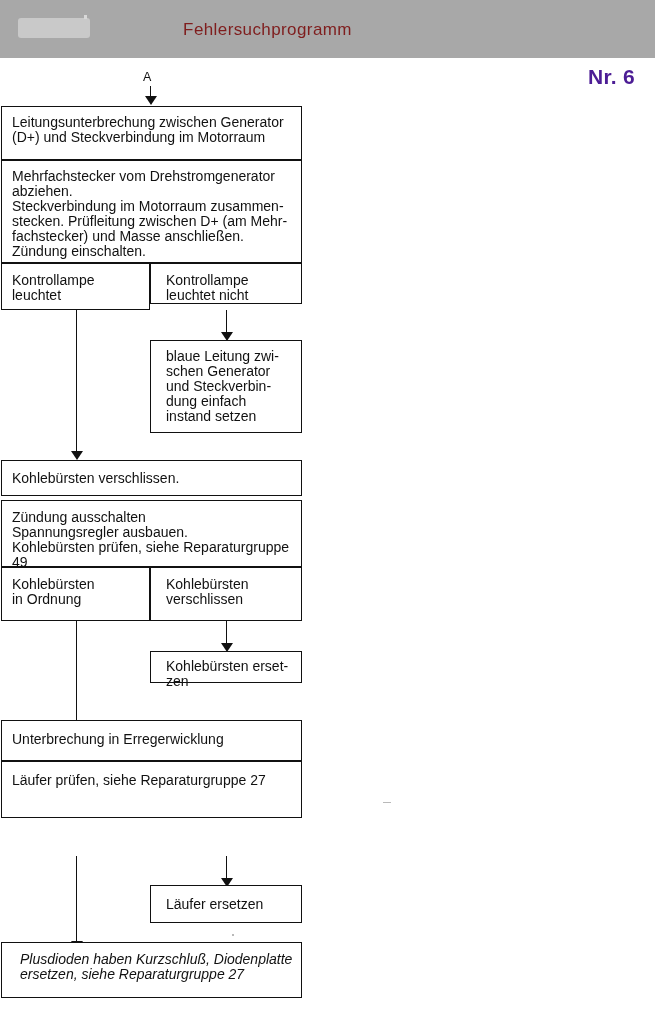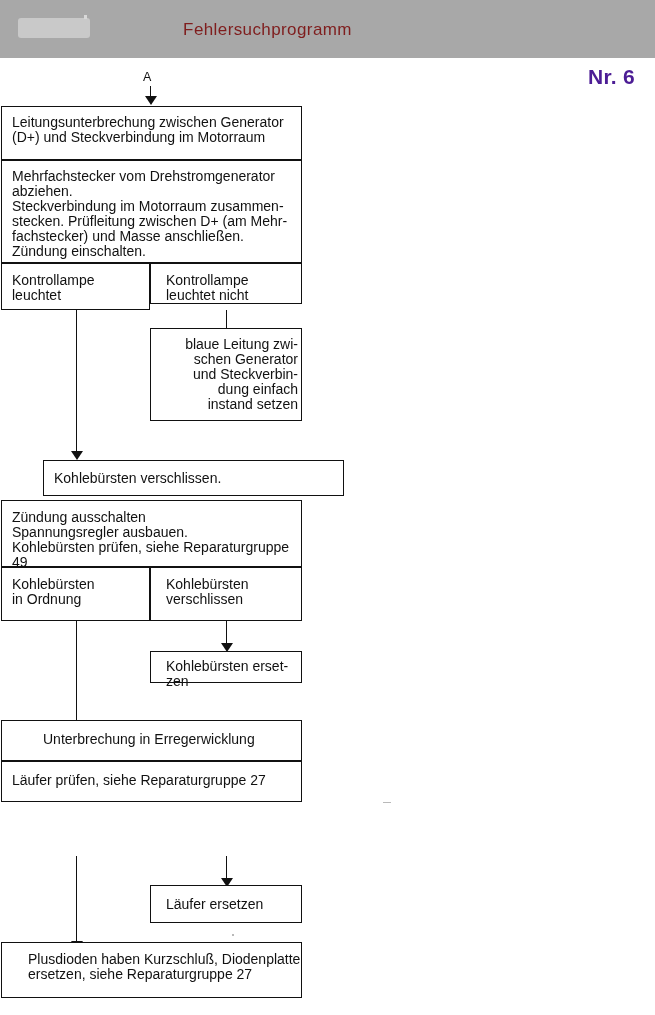--- a/index.html
+++ b/index.html
@@ -106,32 +106,32 @@
 fachstecker) und Masse anschließen.
 Zündung einschalten.</div>
   </div>
   <div class="box" style="left:150px;top:205px;width:152px;height:41px;">
     <div class="box-text" style="left:15px;top:9px;width:132px;">Kontrollampe
 leuchtet nicht</div>
   </div>
 
   <div class="vline" style="left:226px;top:252px;height:25px;"></div>
   <div class="arrowhead" style="left:221px;top:274px;"></div>
-  <div class="box" style="left:150px;top:270px;width:152px;height:93px;text-align:right;">
+  <div class="box" style="left:150px;top:282px;width:152px;height:93px;">
     <div class="box-text" style="left:15px;top:8px;width:132px;">blaue Leitung zwi-
 schen Generator
 und Steckverbin-
 dung einfach
 instand setzen</div>
   </div>
 
   <div class="vline" style="left:76px;top:252px;height:145px;"></div>
   <div class="arrowhead" style="left:71px;top:393px;"></div>
 
-  <div class="box" style="left:1px;top:402px;width:301px;height:36px;margin-left:42px;">
+  <div class="box" style="left:1px;top:402px;width:301px;height:36px;">
     <div class="box-text" style="left:10px;top:10px;width:285px;">Kohlebürsten verschlissen.</div>
   </div>
 
   <div class="box" style="left:1px;top:442px;width:301px;height:67px;">
     <div class="box-text" style="left:10px;top:9px;width:285px;">Zündung ausschalten
 Spannungsregler ausbauen.
 Kohlebürsten prüfen, siehe Reparaturgruppe 49</div>
   </div>
 
   <div class="box" style="left:1px;top:509px;width:149px;height:54px;">
@@ -147,37 +147,37 @@
   <div class="arrowhead" style="left:221px;top:585px;"></div>
   <div class="box" style="left:150px;top:593px;width:152px;height:32px;">
     <div class="box-text" style="left:15px;top:7px;width:132px;">Kohlebürsten erset-
 zen</div>
   </div>
 
   <div class="vline" style="left:76px;top:563px;height:103px;"></div>
   <div class="arrowhead" style="left:71px;top:662px;"></div>
 
   <div class="box" style="left:1px;top:662px;width:301px;height:41px;">
-    <div class="box-text" style="left:10px;top:11px;width:285px;margin-left:31px;">Unterbrechung in Erregerwicklung</div>
+    <div class="box-text" style="left:10px;top:11px;width:285px;">Unterbrechung in Erregerwicklung</div>
   </div>
 
-  <div class="box" style="left:1px;top:703px;width:301px;height:41px;padding-left:41px;">
+  <div class="box" style="left:1px;top:703px;width:301px;height:57px;padding-left:41px;">
     <div class="box-text" style="left:10px;top:11px;width:285px;">Läufer prüfen, siehe Reparaturgruppe 27</div>
   </div>
 
 
   <div class="vline" style="left:226px;top:798px;height:25px;"></div>
   <div class="arrowhead" style="left:221px;top:820px;"></div>
   <div class="box" style="left:150px;top:827px;width:152px;height:38px;">
     <div class="box-text" style="left:15px;top:11px;width:132px;">Läufer ersetzen</div>
   </div>
 
   <div class="vline" style="left:76px;top:798px;height:89px;"></div>
   <div class="arrowhead" style="left:71px;top:883px;"></div>
 
   <div class="box" style="left:1px;top:884px;width:301px;height:56px;">
-    <div class="box-text" style="left:26px;top:9px;width:285px;">Plusdioden haben Kurzschluß, Diodenplatte
+    <div class="box-text" style="left:18px;top:9px;width:285px;font-style:italic;">Plusdioden haben Kurzschluß, Diodenplatte
 ersetzen, siehe Reparaturgruppe 27</div>
   </div>
 
   <div class="speck" style="left:383px;top:744px;width:8px;height:1px;"></div>
   <div class="speck" style="left:232px;top:876px;width:2px;height:2px;"></div>
 </div>
 
 </body></html>

